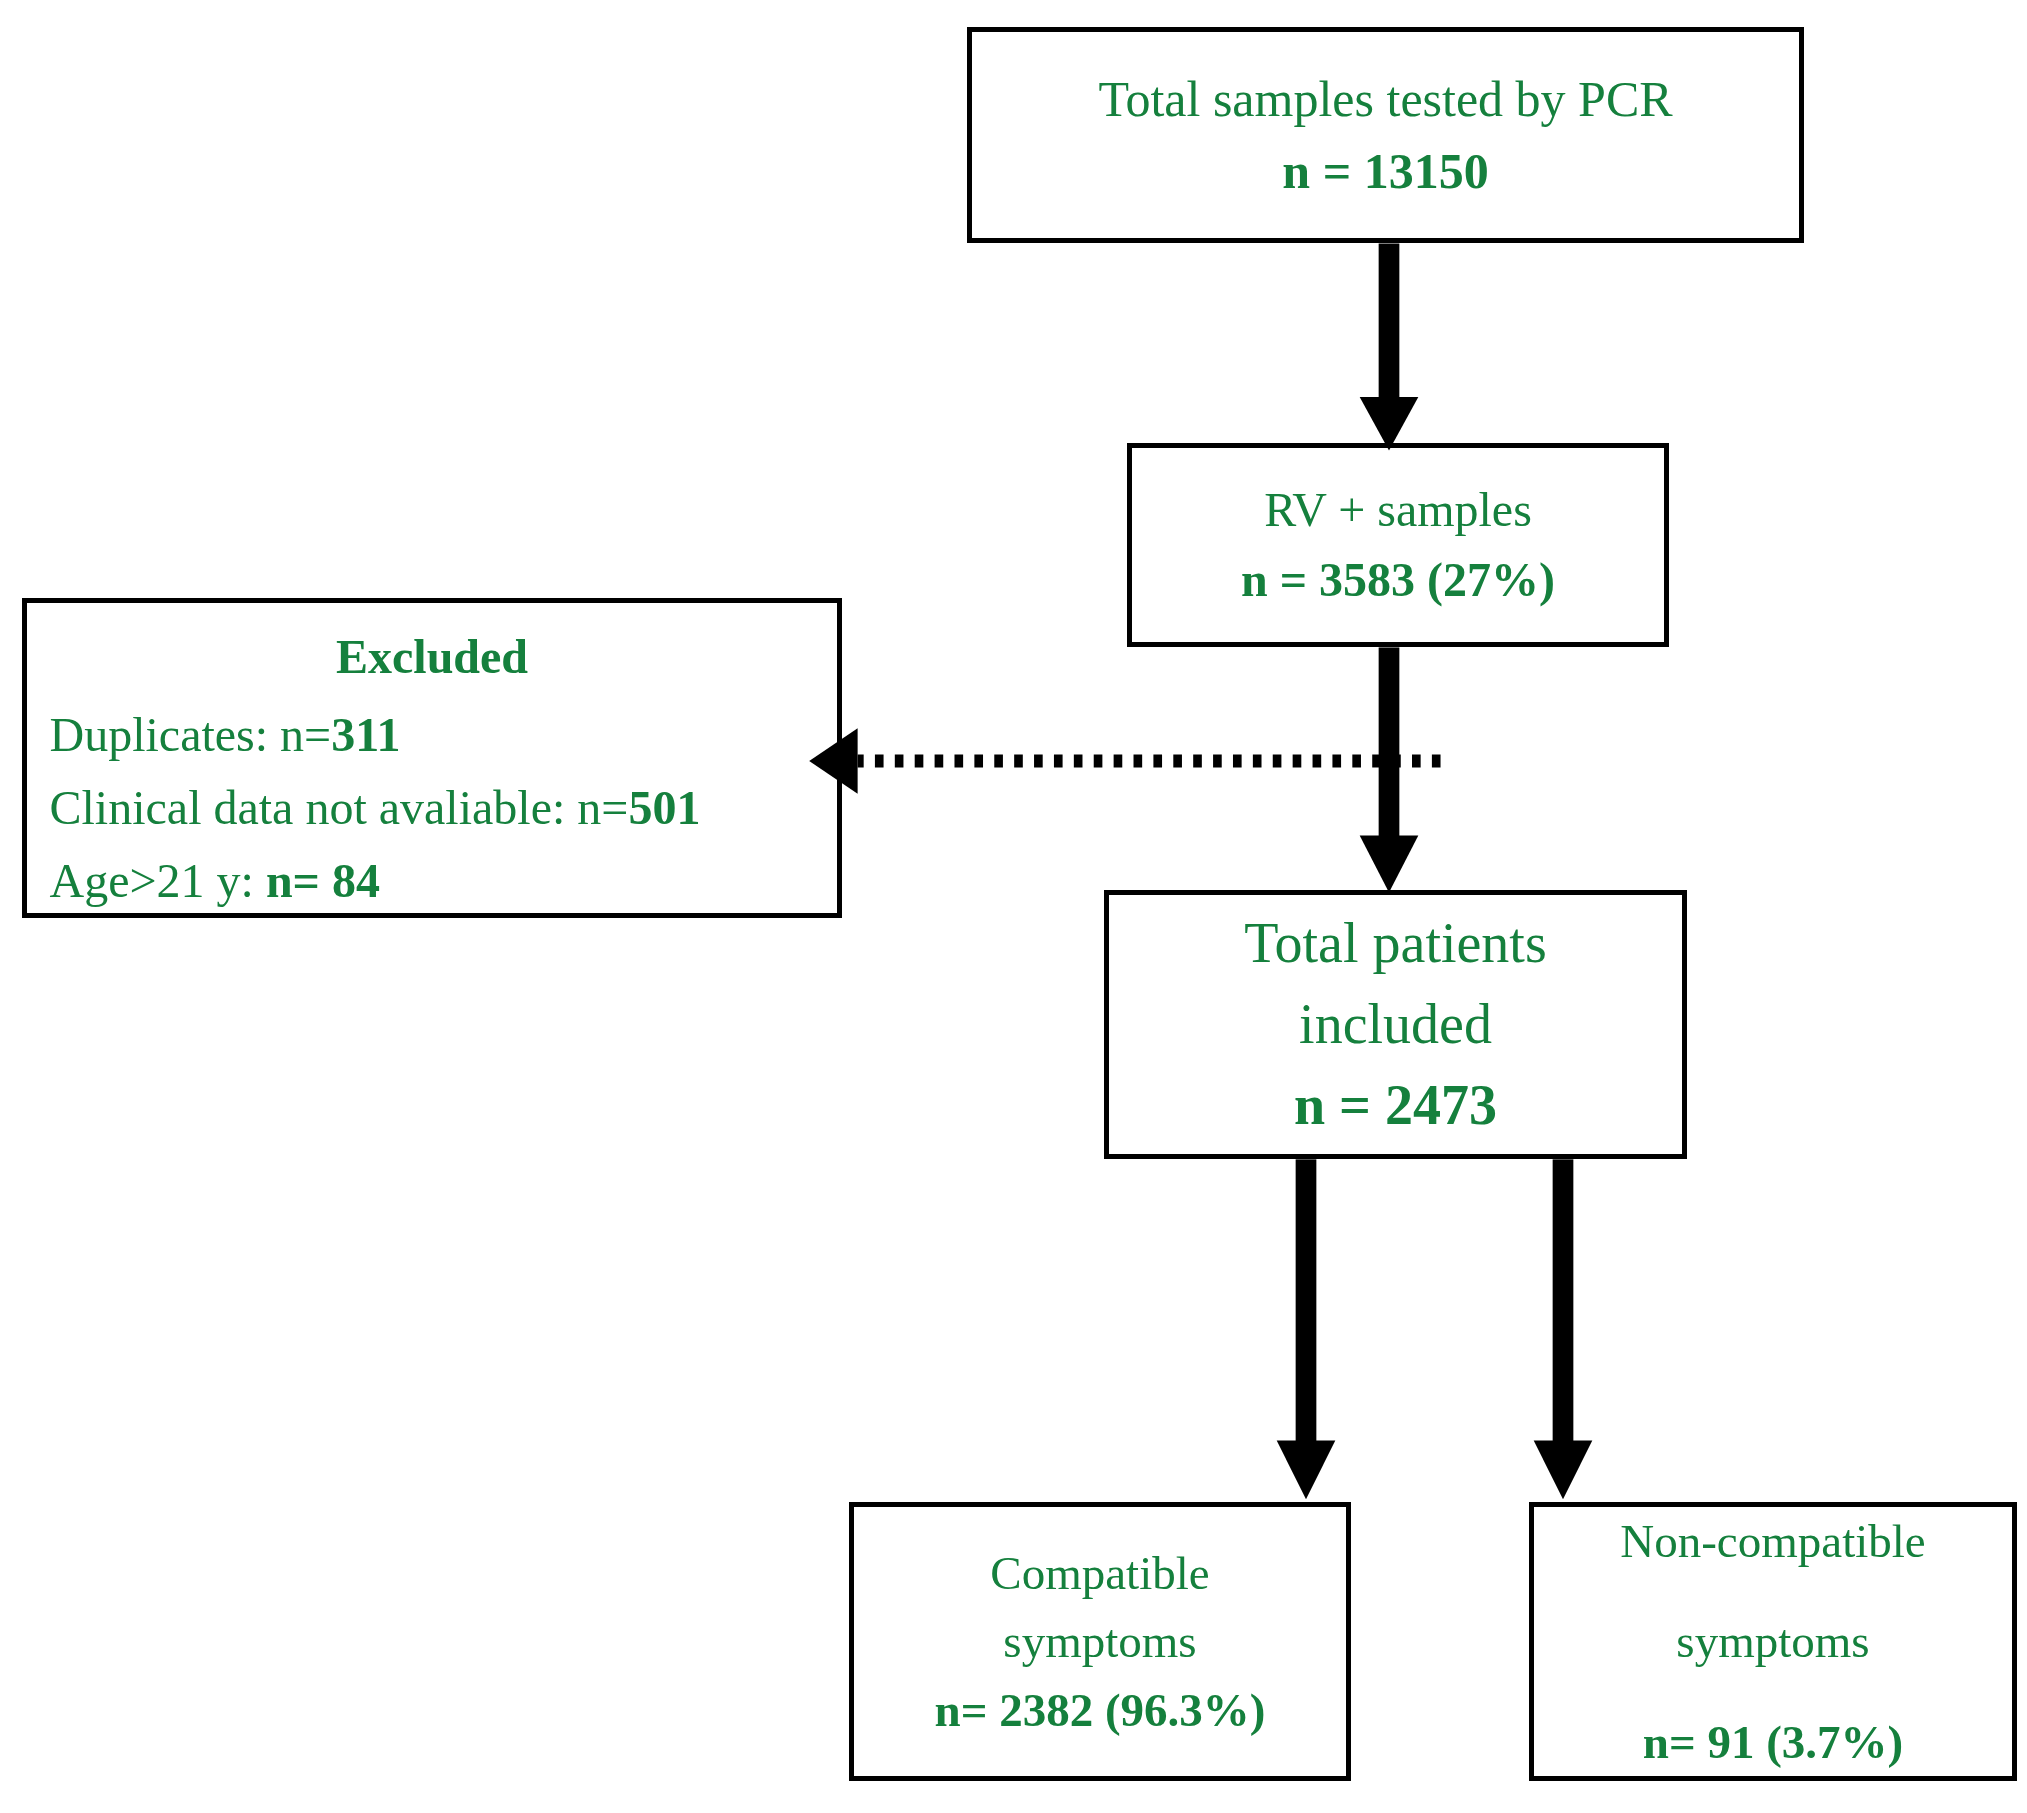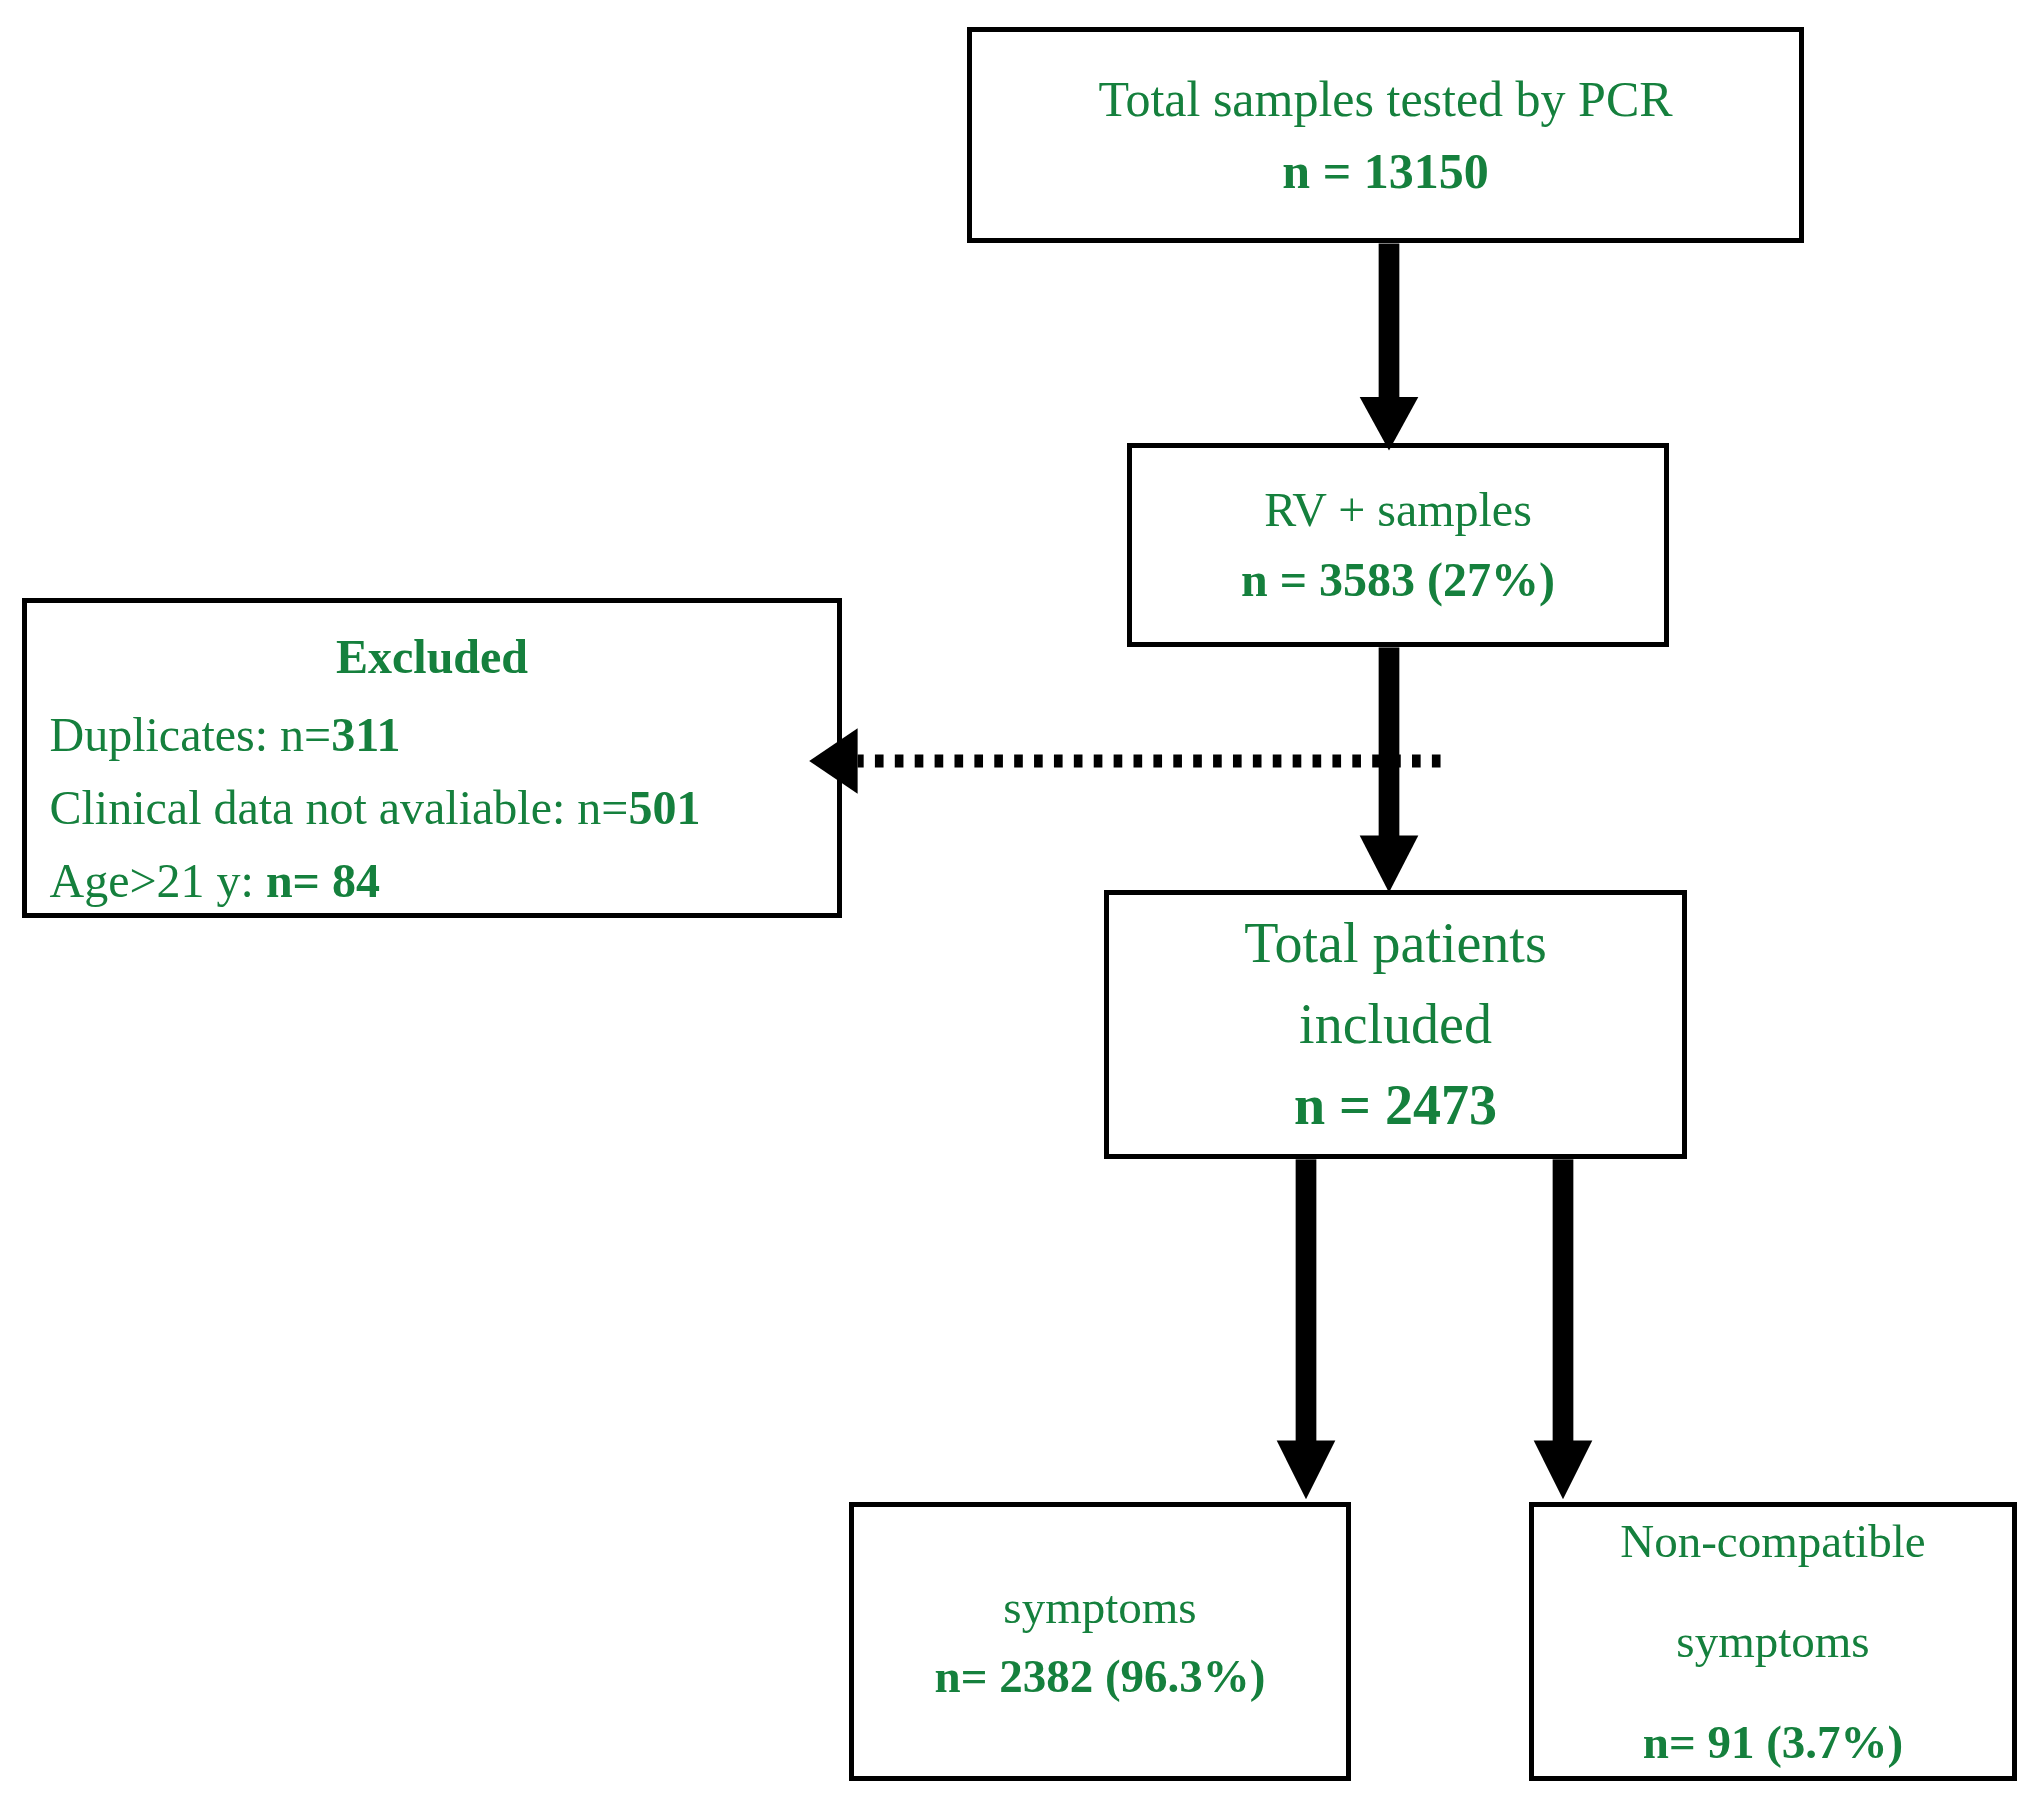--- a/index.html
+++ b/index.html
@@ -117,20 +117,21 @@
     <span class="item"><span>Age&gt;21 y: </span><span class="bold">n= 84</span></span>
   </div>
 
   <div class="node" id="node-total-patients">
     <span class="line">Total patients</span>
     <span class="line">included</span>
     <span class="line bold">n = 2473</span>
   </div>
 
   <div class="node" id="node-compatible">
+    <span class="line">Compatible</span>
     <span class="line">symptoms</span>
     <span class="line bold">n= 2382 (96.3%)</span>
   </div>
 
   <div class="node" id="node-noncompatible">
     <span class="line">Non-compatible</span>
     <span class="line">symptoms</span>
     <span class="line bold">n= 91 (3.7%)</span>
   </div>
 

